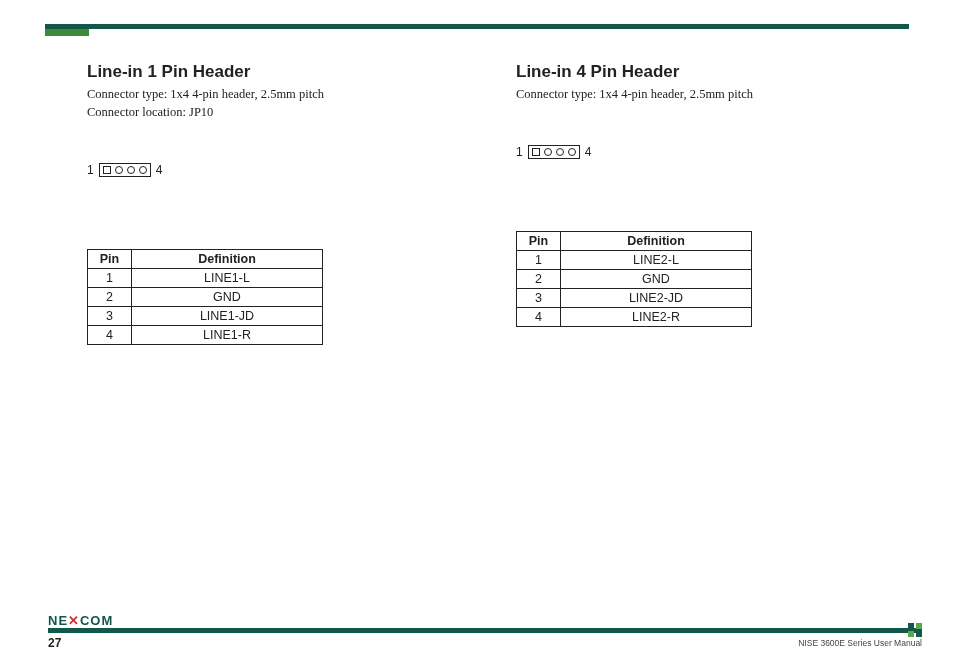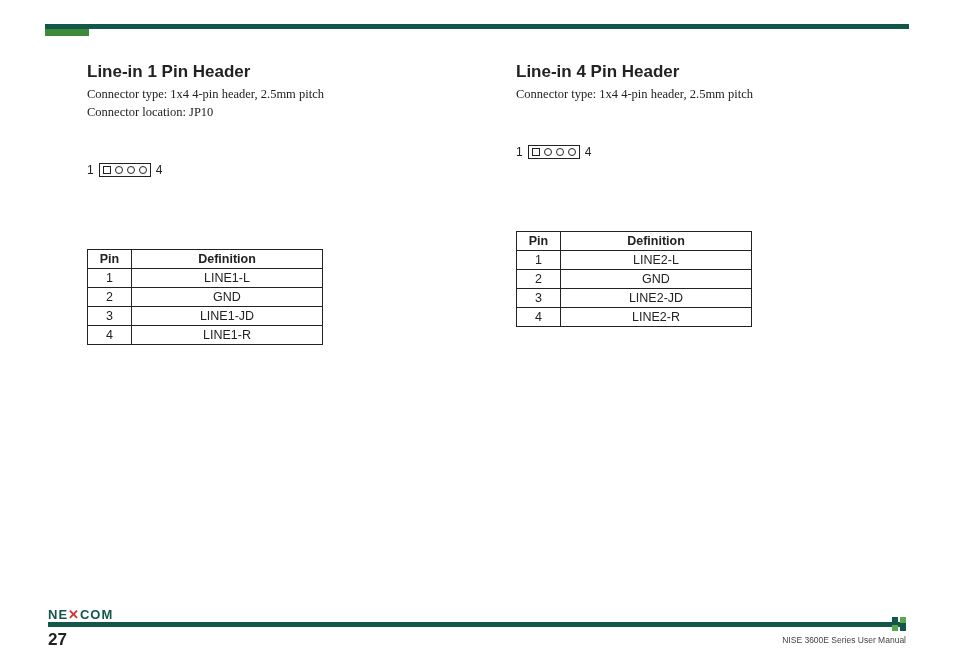--- a/index.html
+++ b/index.html
@@ -113,21 +113,21 @@
       height: 19px;
     }
     table.pin-table th {
       font-weight: 700;
     }
     table.pin-table th.pin-col { width: 44px; }
     .footer {
       position: absolute;
       bottom: 22px;
       left: 48px;
-      right: 48px;
+      right: 32px;
     }
     .footer-rule {
       height: 5px;
       background: #12574a;
       width: 100%;
       position: relative;
       margin-bottom: 2px;
     }
     .footer-squares {
       position: absolute;
@@ -157,21 +157,21 @@
       font-size: 13px;
       font-family: Arial, sans-serif;
     }
     .footer-logo-wrap {
       display: flex;
       flex-direction: column;
       gap: 1px;
     }
     .page-num {
       font-weight: 700;
-      font-size: 17px;
+      font-size: 12px;
       color: #222;
     }
     .footer-right {
       text-align: center;
     }
   </style>
 </head>
 <body>
 
 <div class="page">

